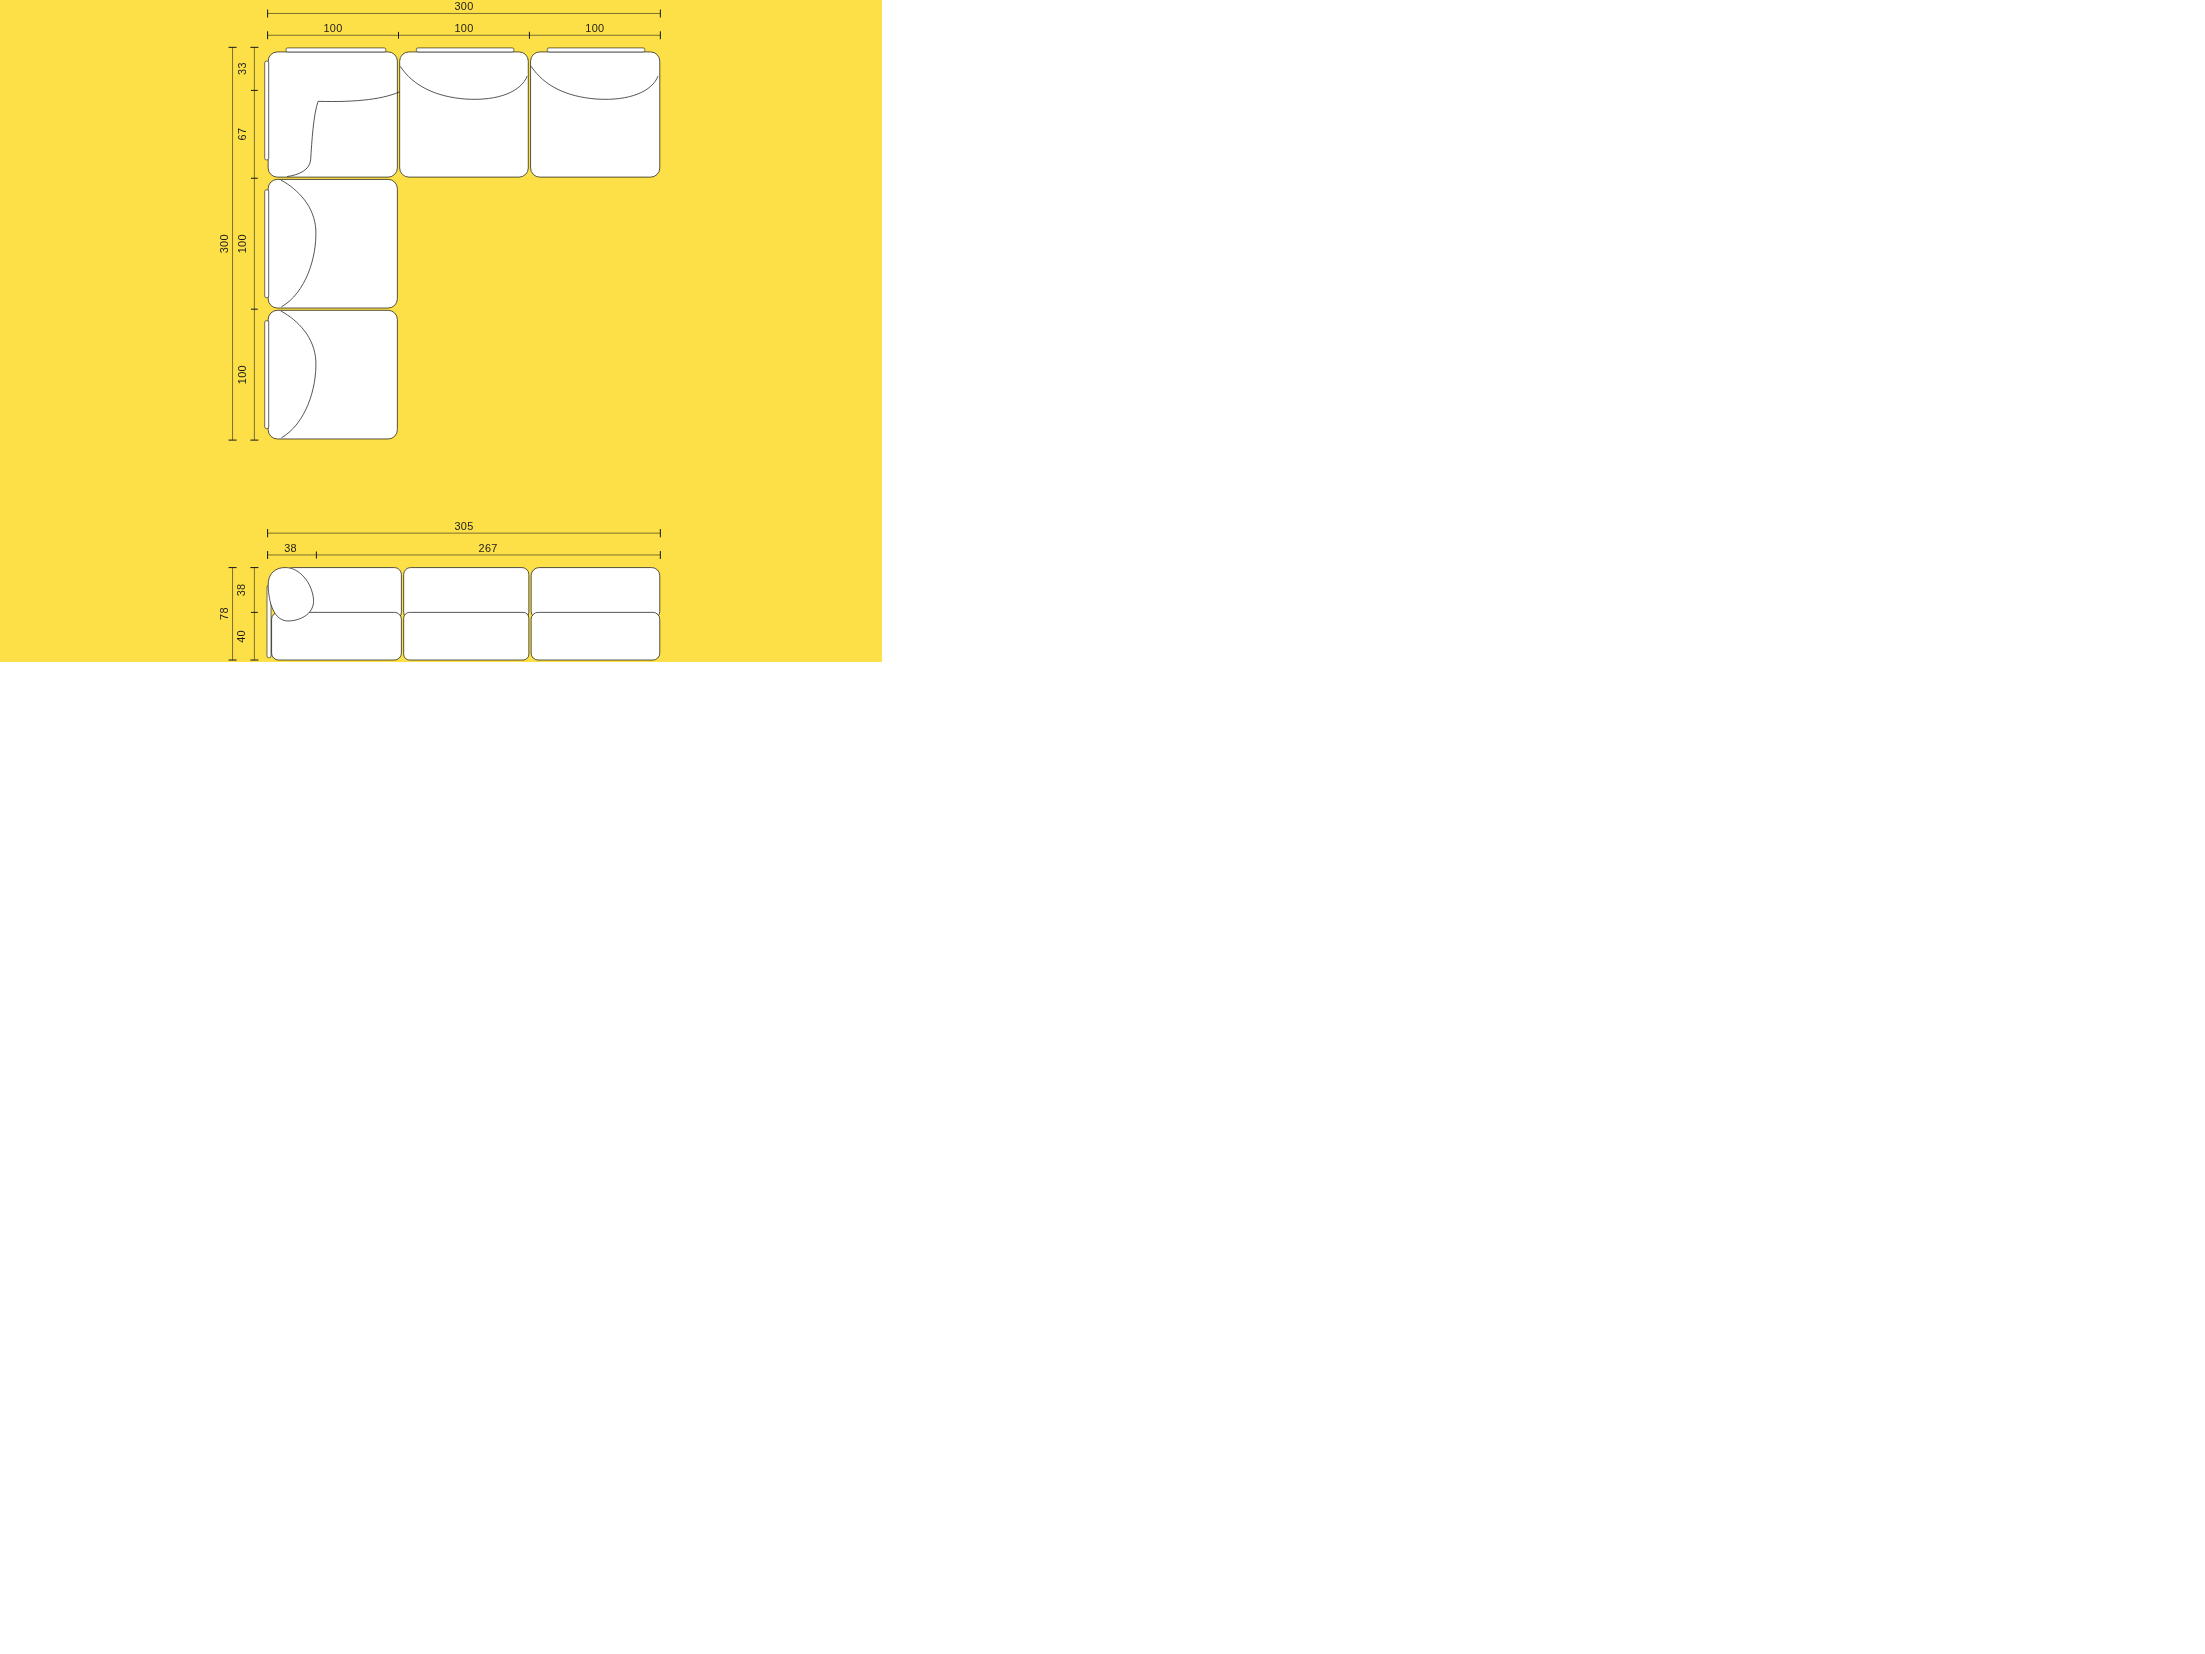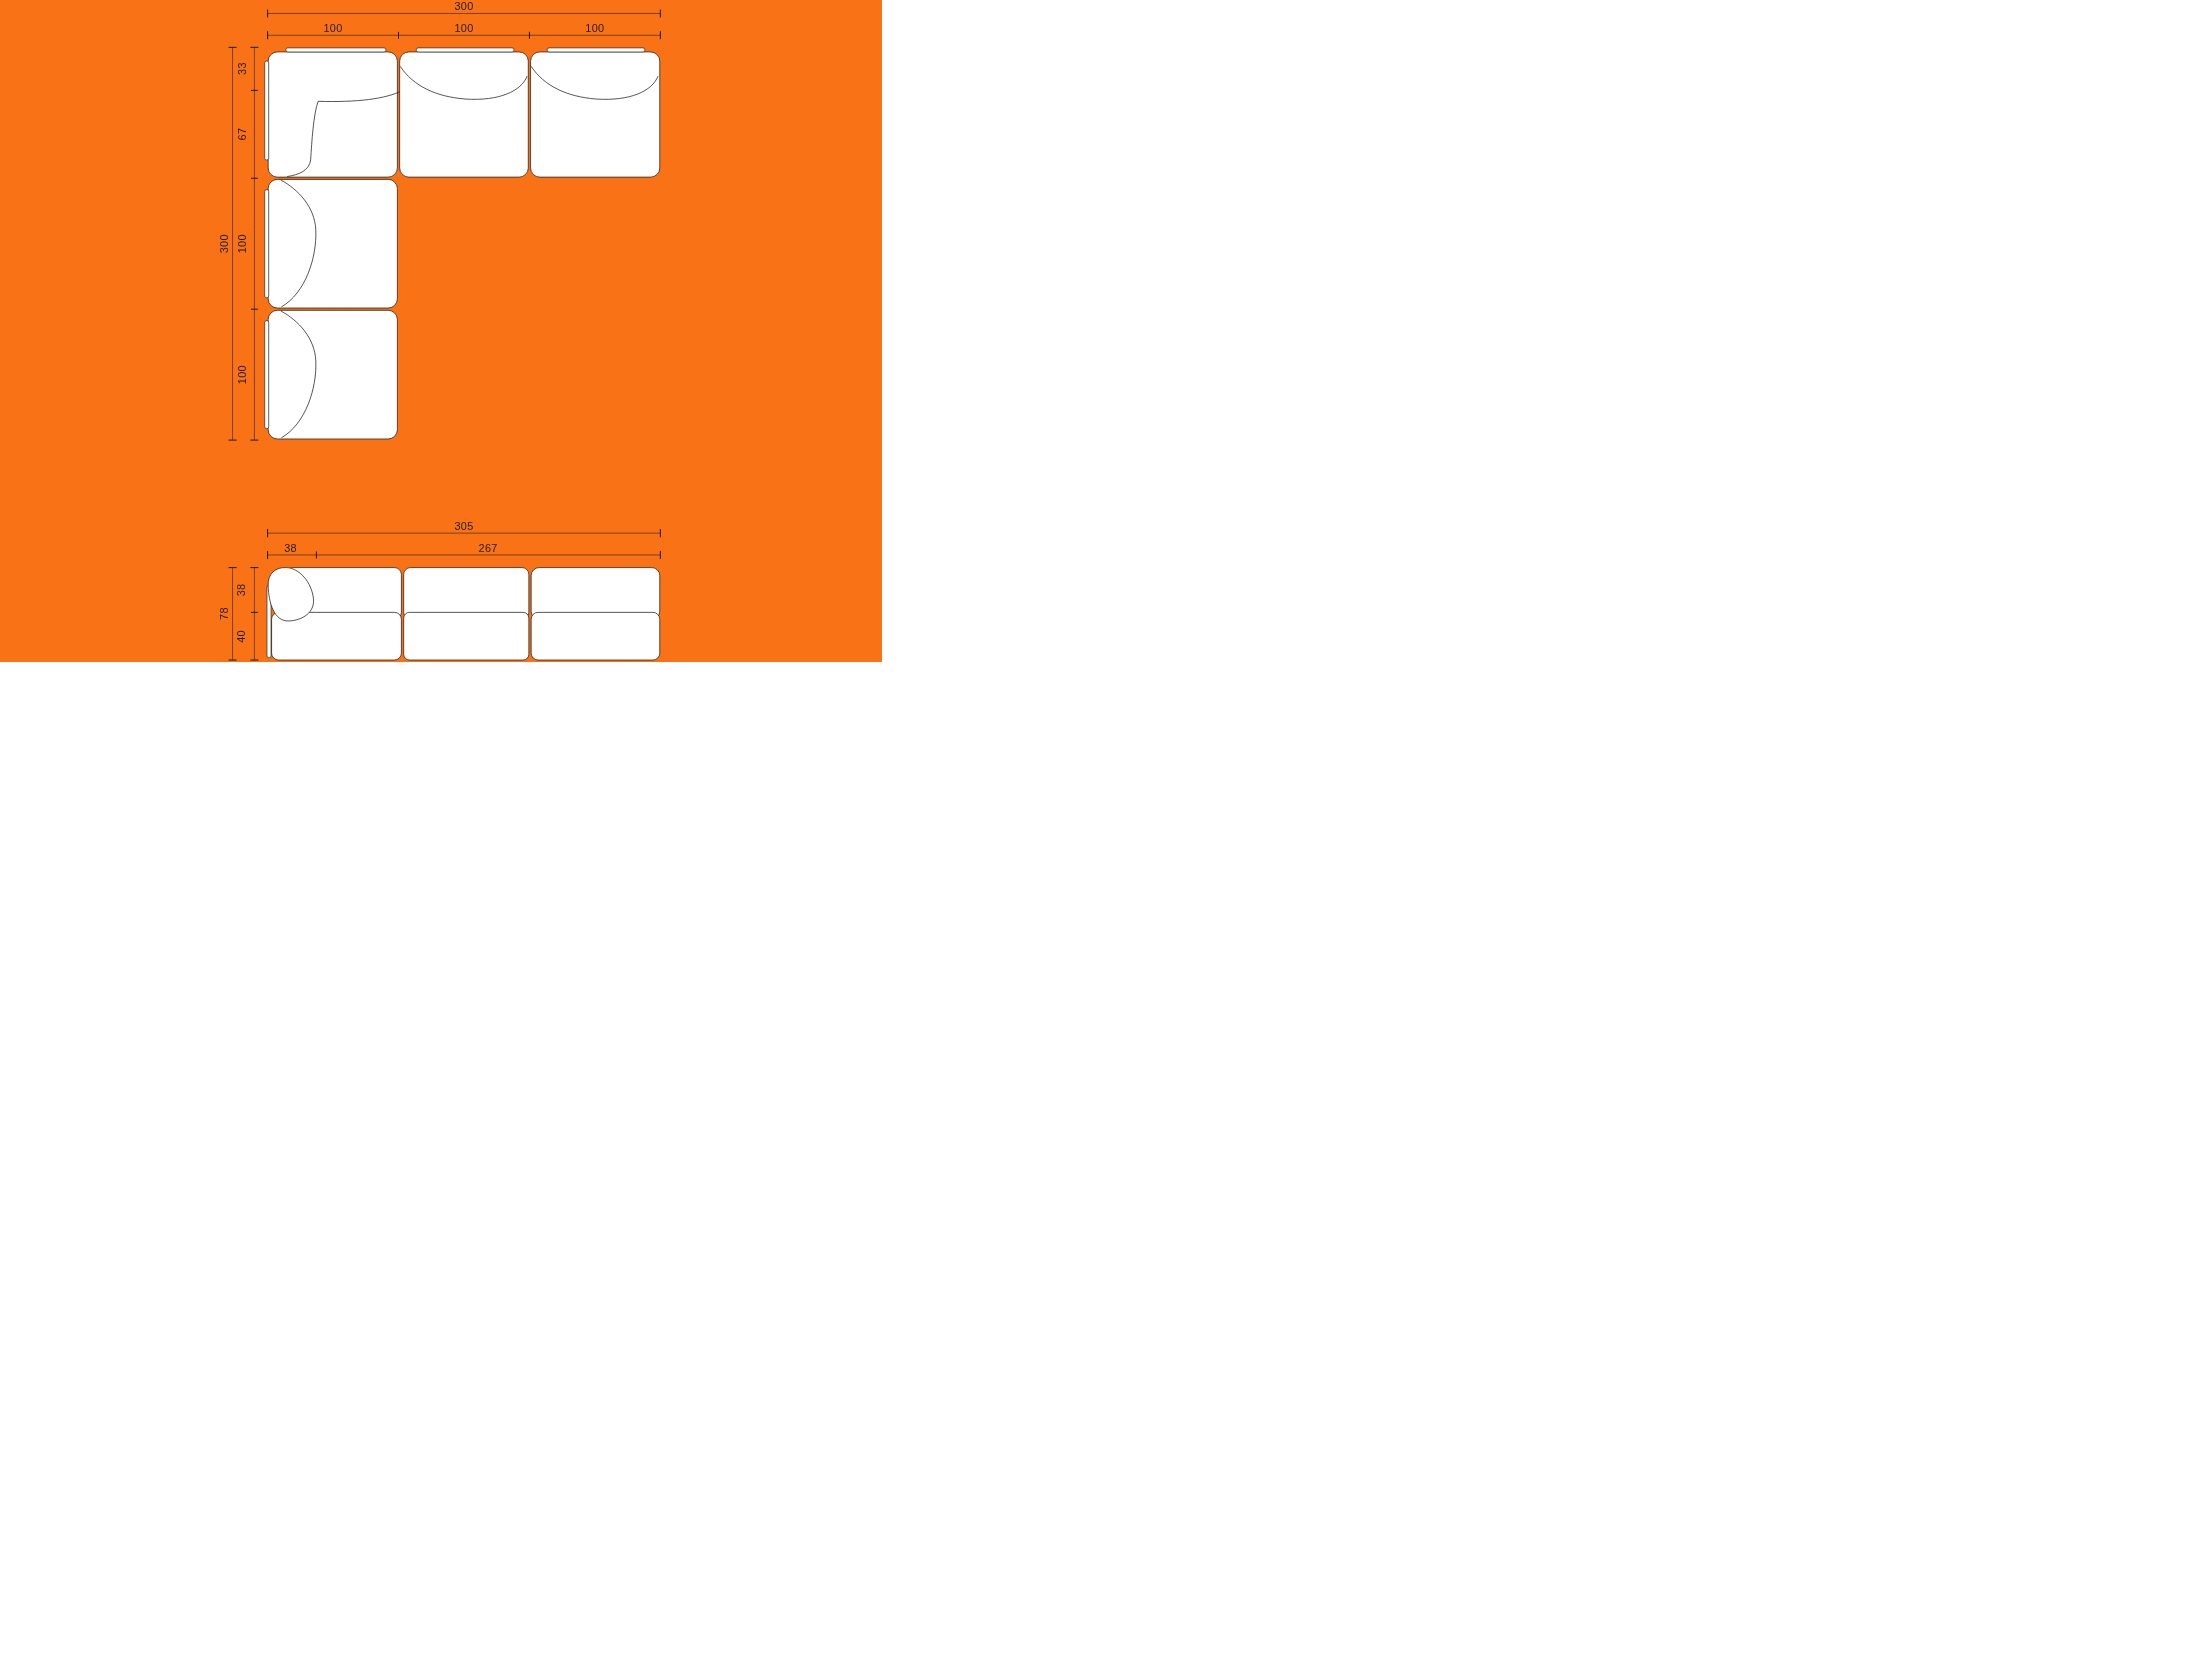--- a/index.html
+++ b/index.html
@@ -4,21 +4,21 @@
 <style>
   html, body {
     margin: 0;
     padding: 0;
     background: #ffffff;
   }
   .page {
     position: relative;
     width: 882px;
     height: 662px;
-    background: #f97316;
+    background: #fde047;
     overflow: hidden;
   }
   svg {
     display: block;
   }
   .outline {
     fill: #ffffff;
     stroke: #1c1c1c;
     stroke-width: 1.3;
   }

